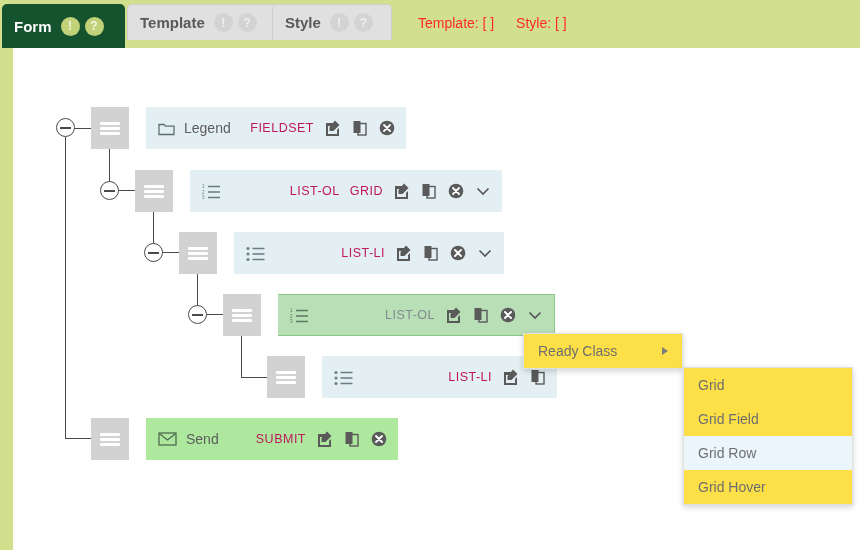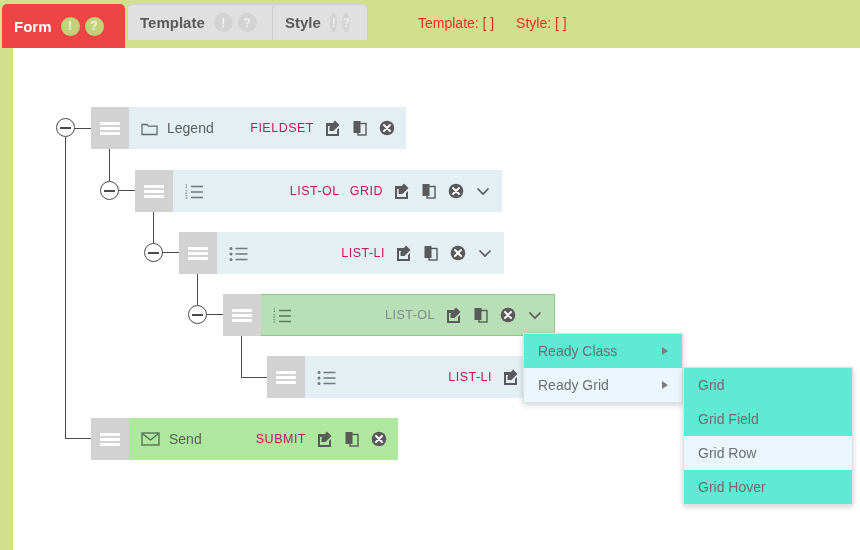--- a/index.html
+++ b/index.html
@@ -32,39 +32,39 @@
   .tab{
     position:absolute;top:4px;height:36px;
     border-radius:5px 5px 0 0;
     display:flex;align-items:center;
     padding:0 12px;
     box-sizing:border-box;
     font-size:15px;font-weight:bold;
     user-select:none;
   }
   .tab.active{
-    background:#ef4444;color:#ffffff;
+    background:#14532d;color:#ffffff;
     top:4px;height:44px;
   }
   .tab.idle{
     background:#e0e0e0;color:#58595b;
     border:1px solid #cfcfcf;border-bottom:none;
   }
   .tab .tablabel{margin-right:9px;}
   .badge{
     width:19px;height:19px;border-radius:50%;
     display:inline-flex;align-items:center;justify-content:center;
     font-size:12px;font-weight:bold;margin-right:5px;
   }
   .tab.active .badge{background:#c2d279;color:#f3f6e2;}
   .tab.idle .badge{background:#d3d3d3;color:#efefef;}
 
   .tab-form{left:2px;width:123px;}
   .tab-template{left:127px;width:155px;}
-  .tab-style{left:272px;width:96px;text-align:center;}
+  .tab-style{left:272px;width:120px;text-align:center;}
 
   .hdrinfo{
     position:absolute;top:15px;left:418px;
     color:#ff2a2a;font-size:14px;
     white-space:nowrap;
   }
   .hdrinfo .sp{display:inline-block;width:14px;}
 
   
   .tline{position:absolute;background:#4a4a4a;}
@@ -92,39 +92,39 @@
     flex:0 0 38px;
     cursor:move;
   }
   .handle span{
     display:block;width:20px;height:3px;background:#ffffff;
     margin:2px 0;border-radius:1px;
   }
   .handle .bars{display:block;}
   .rowbody{
     flex:1;height:42px;display:flex;align-items:center;
-    padding:0 10px 0 12px;box-sizing:border-box;
+    padding:0 10px 0 12px;box-sizing:border-box;margin-left:17px;
   }
   .rowbody.blue{background:#e3eff2;}
   .rowbody.green{background:#b9dfb7;border:1px solid #8cc78a;border-left:none;}
   .rowbody.green2{background:#aee89f;}
   .rowlabel{font-size:14px;color:#5d5d5d;margin-left:9px;}
   .spacer{flex:1;}
   .tag{
     font-size:12.5px;color:#be185d;letter-spacing:.5px;
     margin-right:10px;white-space:nowrap;
   }
   .tag.dark{color:#7f8b8f;}
   .acts{display:flex;align-items:center;gap:9px;}
   .ico{display:inline-block;line-height:0;}
   svg{display:block;}
 
   
   .menu{
-    position:absolute;background:#5eead4;
+    position:absolute;background:#fde047;
     border:1px solid #e0e0e0;
     box-shadow:0 2px 6px rgba(0,0,0,.18);
     box-sizing:border-box;
   }
   .mitem{
     height:34px;display:flex;align-items:center;
     padding:0 14px;font-size:14px;color:#6e6e6e;
     box-sizing:border-box;cursor:default;
     white-space:nowrap;
   }
@@ -455,24 +455,20 @@
       </span>
     </span>
   </div>
 </div>
 
 <div class="menu menu1">
   <div class="mitem">
     <span>Ready Class</span>
     <span class="arr"></span>
   </div>
-  <div class="mitem hl">
-    <span>Ready Grid</span>
-    <span class="arr"></span>
-  </div>
 </div>
 
 <div class="menu menu2">
   <div class="mitem">
     <span>Grid</span>
   </div>
   <div class="mitem">
     <span>Grid Field</span>
   </div>
   <div class="mitem hl">

